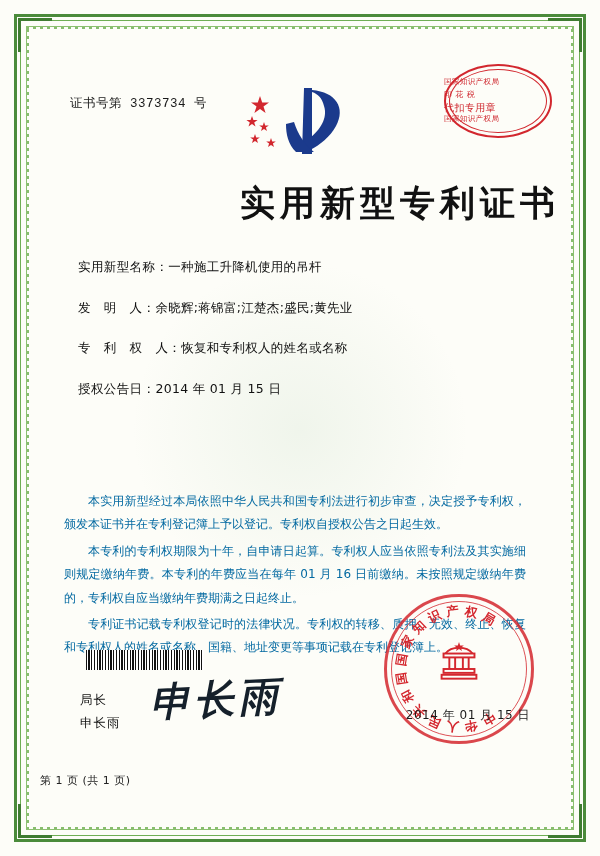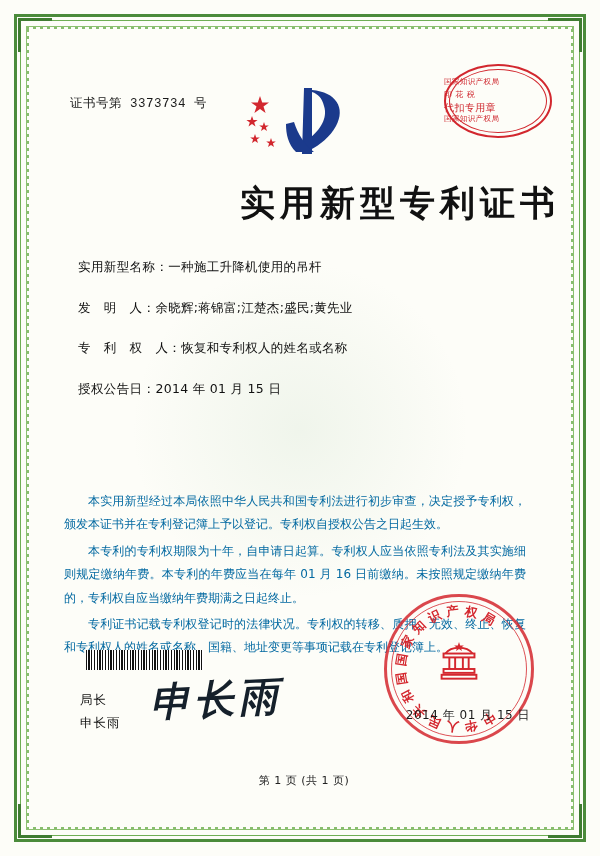--- a/index.html
+++ b/index.html
@@ -301,24 +301,24 @@
     right: 30px;
     bottom: 92px;
     font-size: 12px;
     color: #1a1a1a;
     letter-spacing: .5px;
   }
 
   
   .footer {
     position: absolute;
-    left: 8px;
+    left: 0;
     right: 0;
     bottom: 28px;
-    text-align: center;
+    text-align: left;
     font-size: 11px;
     color: #222;
     letter-spacing: .5px;
   }
 </style>
 </head>
 <body>
 
 <div id="certificate">
 

